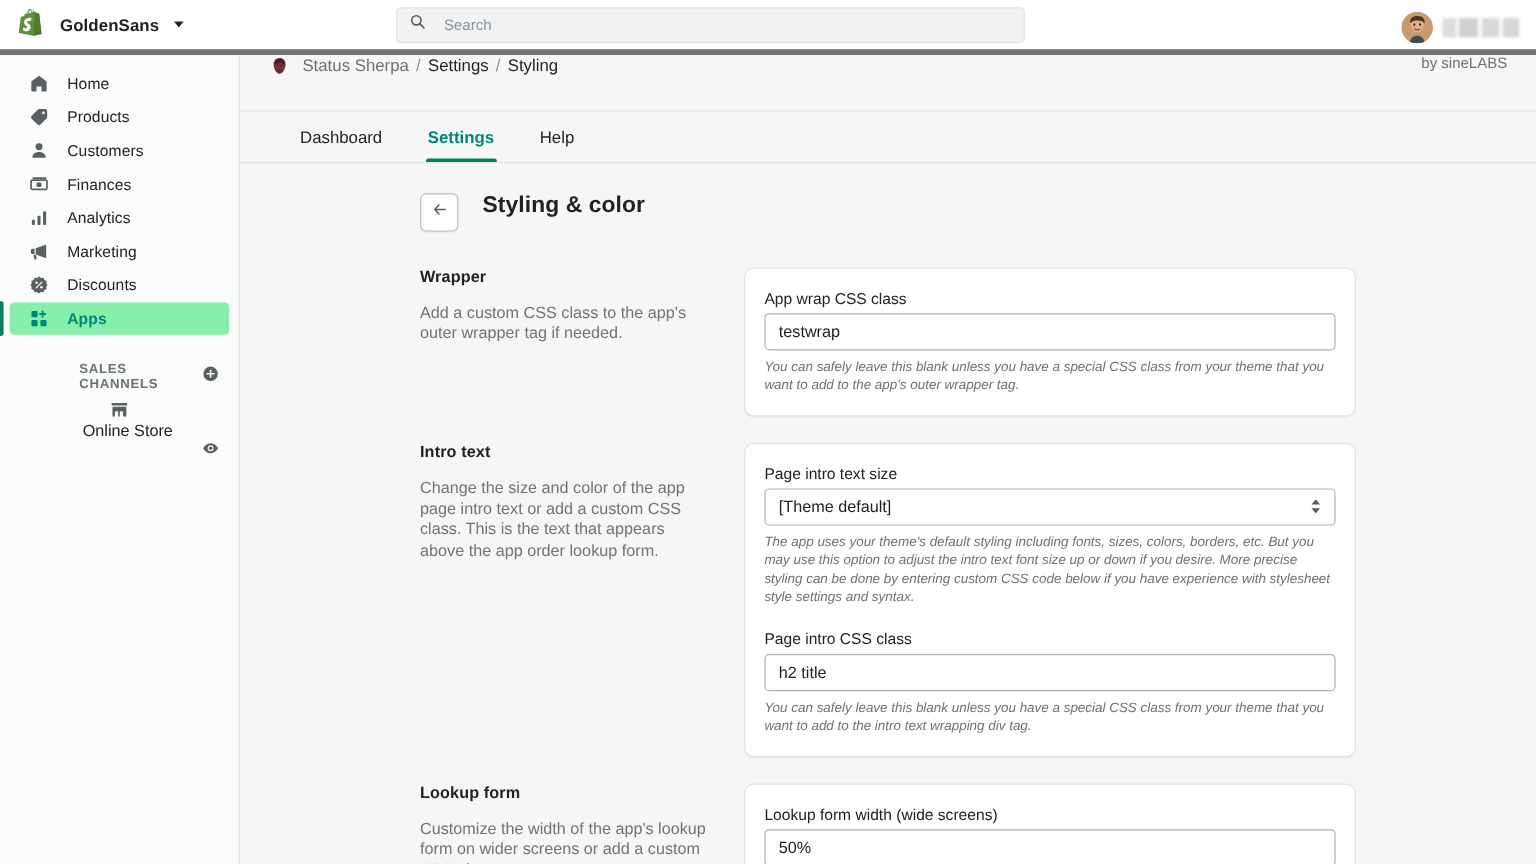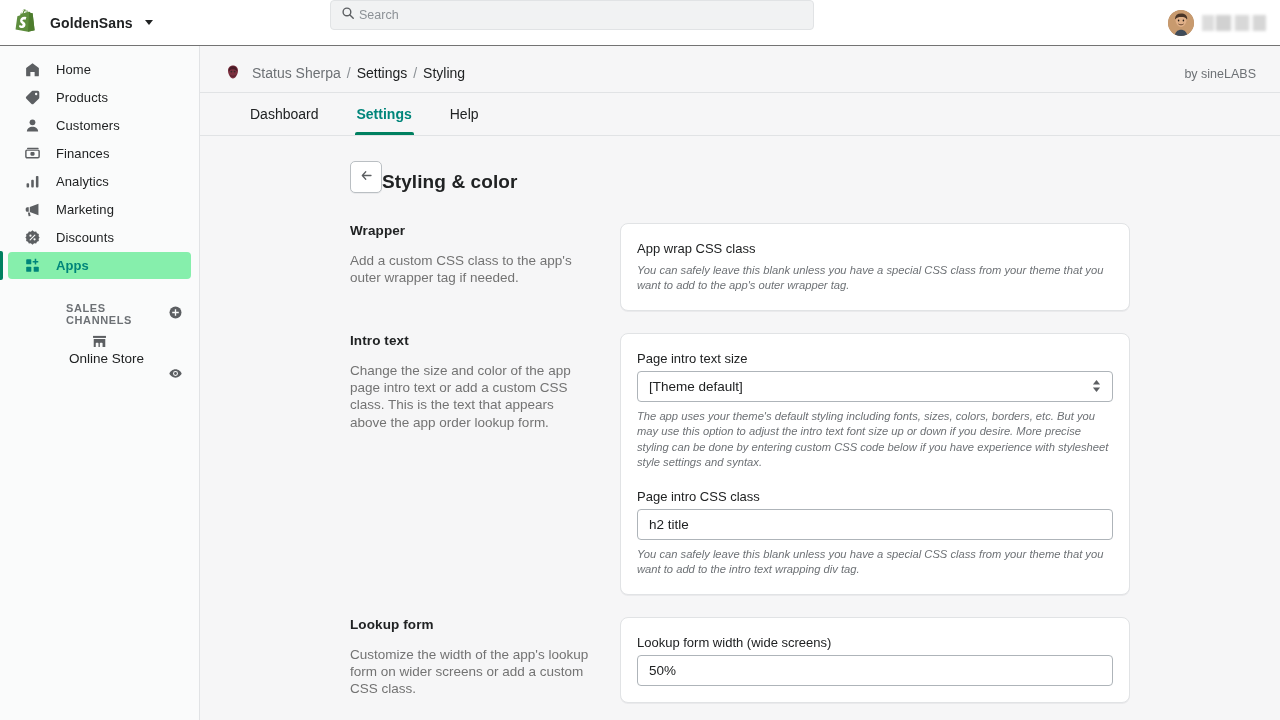--- a/index.html
+++ b/index.html
@@ -9,45 +9,45 @@
     background: #ffffff;
     overflow: hidden;
     -webkit-font-smoothing: antialiased;
   }
 
   
   .topbar {
     position: absolute; top: 0; left: 0;
     width: 1280px; height: 46px;
     background: #fff;
-    border-bottom: 1px solid #737373;
-    display: flex; 
+    border-bottom: 5px solid #737373;
+    display: flex; align-items: center;
   }
   .brand {
     display: flex; align-items: center; gap: 10px;
     padding-left: 14px; width: 330px;
   }
   .shopify-logo { width: 26px; height: 28px; flex: none; }
   .brand-name {
     font-size: 14px; font-weight: bold; color: #202223;
     letter-spacing: .1px;
   }
   .brand-caret {
     width: 0; height: 0; margin-left: 2px;
     border-left: 4.5px solid transparent;
     border-right: 4.5px solid transparent;
     border-top: 5.5px solid #202223;
   }
   .search-wrap {
-    width: 484px; height: 30px;
+    width: 524px; height: 30px;
     background: #f1f2f3;
     border: 1px solid #e1e3e5;
     border-radius: 4px;
     display: flex; align-items: center;
-    padding: 0 10px; gap: 4px;
+    padding: 0 10px; gap: 15px;
   }
   .search-wrap input {
     border: none; background: transparent; outline: none;
     font-family: "Liberation Sans", sans-serif;
     font-size: 12.5px; color: #6d7175;
     width: 100%;
   }
   .search-wrap input::placeholder { color: #8c9196; }
   .topbar-right {
     position: absolute; right: 14px; top: 0; height: 46px;
@@ -129,21 +129,21 @@
   
   .main {
     position: absolute; top: 46px; left: 200px;
     width: 1080px; height: 674px;
     background: #f6f6f7;
     overflow: hidden;
   }
   .breadcrumb-bar {
     height: 47px; background: #f6f6f7;
     border-bottom: 1px solid #e1e3e5;
-    display: flex; align-items: flex-end;
+    display: flex; align-items: flex-start;
     padding: 0 24px 11px 24px;
   }
   .app-icon {
     width: 18px; height: 18px; margin-right: 10px; flex: none;
     border-radius: 3px; overflow: hidden;
   }
   .crumb { font-size: 14px; color: #6d7175; }
   .crumb.sep { margin: 0 6px; color: #8c9196; }
   .crumb.current { color: #202223; }
   .byline {
@@ -166,21 +166,21 @@
     content: ""; position: absolute;
     left: 12px; right: 12px; bottom: 0; height: 3px;
     background: #008060; border-radius: 2px 2px 0 0;
   }
 
   .content {
     height: 584px; overflow: hidden;
     padding: 0 0 0 0;
   }
   .page-head {
-    display: flex; align-items: flex-end; 
+    display: flex; align-items: flex-start; gap: 20px;
     padding: 25px 0 0 150px;
   }
   .back-btn {
     width: 32px; height: 32px; flex: none;
     background: #fff; border: 1px solid #babfc3;
     border-radius: 5px;
     display: flex; align-items: center; justify-content: center;
     box-shadow: 0 1px 0 rgba(22,29,37,.05);
     cursor: pointer;
   }
@@ -449,20 +449,21 @@
     <div class="settings-rows">
 
       <div class="srow">
         <div class="left">
           <h3>Wrapper</h3>
           <p>Add a custom CSS class to the app's outer wrapper tag if needed.</p>
         </div>
         <div class="card">
           <div class="field">
             <label>App wrap CSS class</label>
+            <input type="text" value="testwrap" style="">
             <div class="help">You can safely leave this blank unless you have a special CSS class from your theme that you want to add to the app's outer wrapper tag.</div>
           </div>
         </div>
       </div>
 
       <div class="srow">
         <div class="left">
           <h3>Intro text</h3>
           <p>Change the size and color of the app page intro text or add a custom CSS class. This is the text that appears above the app order lookup form.</p>
         </div>

